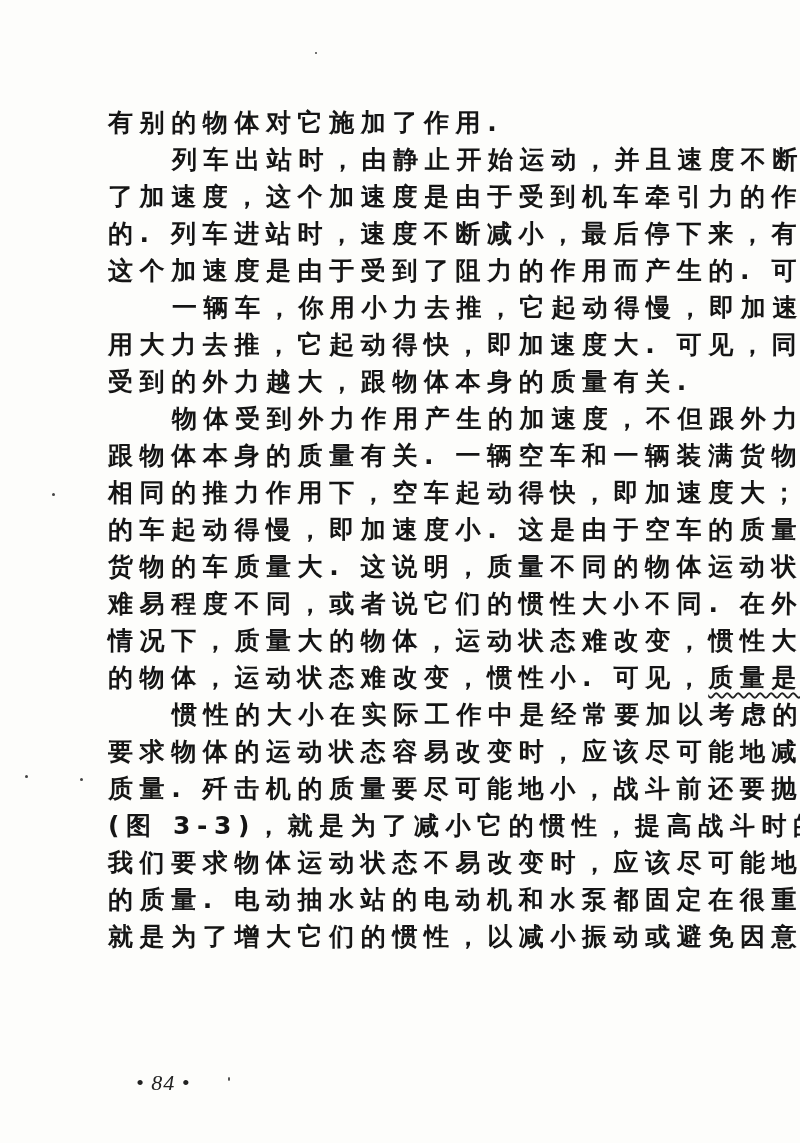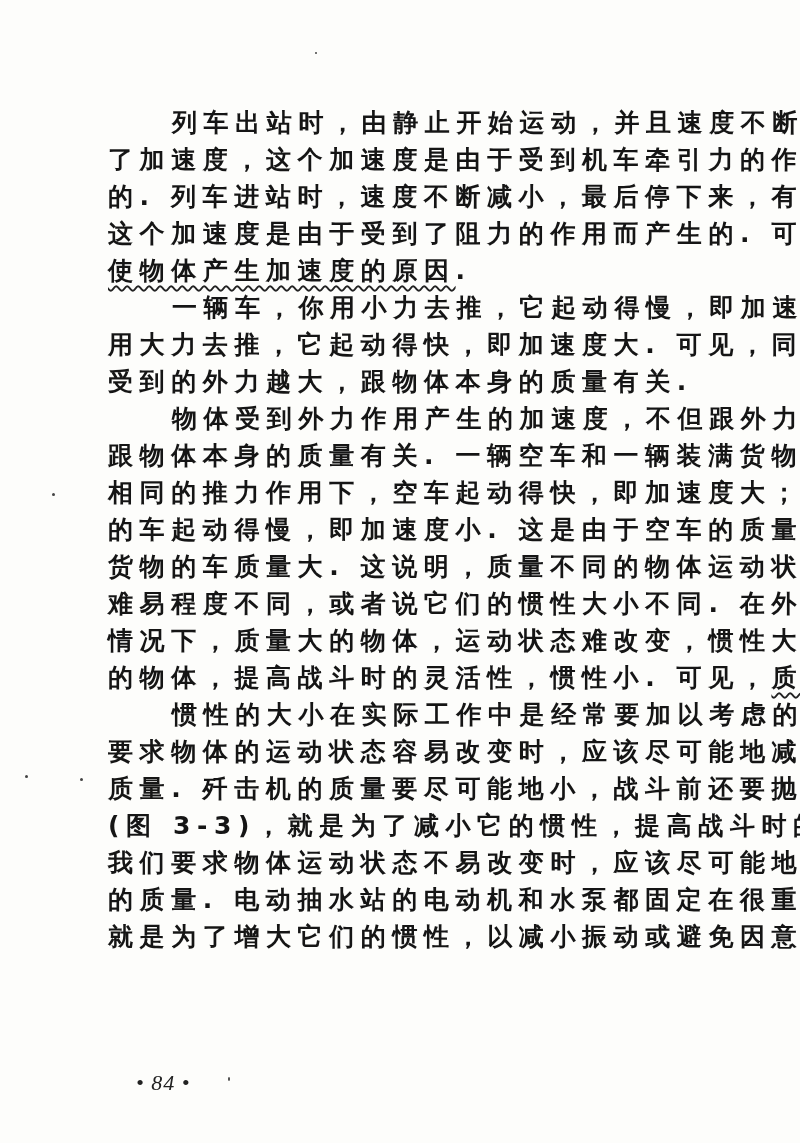--- a/index.html
+++ b/index.html
@@ -63,36 +63,36 @@
       width: 3px; height: 3px;
       border-radius: 50%;
       background: #444;
     }
   </style>
 </head>
 <body>
 
 <div class="page">
   <div class="text-block" id="text-block">
+      <div class="line last"><span>有别的物体对它施加了作用.</span></div>
       <div class="line indent"><span>列车出站时，由静止开始运动，并且速度不断增加，有</span></div>
       <div class="line"><span>了加速度，这个加速度是由于受到机车牵引力的作用而产生</span></div>
       <div class="line"><span>的. 列车进站时，速度不断减小，最后停下来，有了加速度，</span></div>
       <div class="line"><span>这个加速度是由于受到了阻力的作用而产生的. 可见，</span></div>
-      <div class="line last"><span class="wavy">使物体产生加速度的原因</span><span>.</span></div>
       <div class="line indent"><span>一辆车，你用小力去推，它起动得慢，即加速度小；你</span></div>
       <div class="line"><span>用大力去推，它起动得快，即加速度大. 可见，同一个物体，</span></div>
       <div class="line last"><span>受到的外力越大，跟物体本身的质量有关.</span></div>
       <div class="line indent"><span>物体受到外力作用产生的加速度，不但跟外力有关，还</span></div>
       <div class="line"><span>跟物体本身的质量有关. 一辆空车和一辆装满货物的车，在</span></div>
       <div class="line"><span>相同的推力作用下，空车起动得快，即加速度大；装满货物</span></div>
       <div class="line"><span>的车起动得慢，即加速度小. 这是由于空车的质量小，装满</span></div>
       <div class="line"><span>货物的车质量大. 这说明，质量不同的物体运动状态改变的</span></div>
       <div class="line"><span>难易程度不同，或者说它们的惯性大小不同. 在外力相同的</span></div>
       <div class="line"><span>情况下，质量大的物体，运动状态难改变，惯性大；质量小</span></div>
-      <div class="line"><span>的物体，提高战斗时的灵活性，惯性小. 可见，</span><span class="wavy">质量是物体惯</span></div>
+      <div class="line"><span>的物体，运动状态难改变，惯性小. 可见，</span><span class="wavy">质量是物体惯</span></div>
       <div class="line indent"><span>惯性的大小在实际工作中是经常要加以考虑的. 当我们</span></div>
       <div class="line"><span>要求物体的运动状态容易改变时，应该尽可能地减小物体的</span></div>
       <div class="line"><span>质量. 歼击机的质量要尽可能地小，战斗前还要抛掉副油箱</span></div>
       <div class="line"><span>(图 3-3)，就是为了减小它的惯性，提高战斗时的灵活性. 当</span></div>
       <div class="line"><span>我们要求物体运动状态不易改变时，应该尽可能地增大物体</span></div>
       <div class="line"><span>的质量. 电动抽水站的电动机和水泵都固定在很重的机座上，</span></div>
       <div class="line"><span>就是为了增大它们的惯性，以减小振动或避免因意外的碰撞</span></div>
     </div>
 
   <div class="page-number">• 84 •</div>

